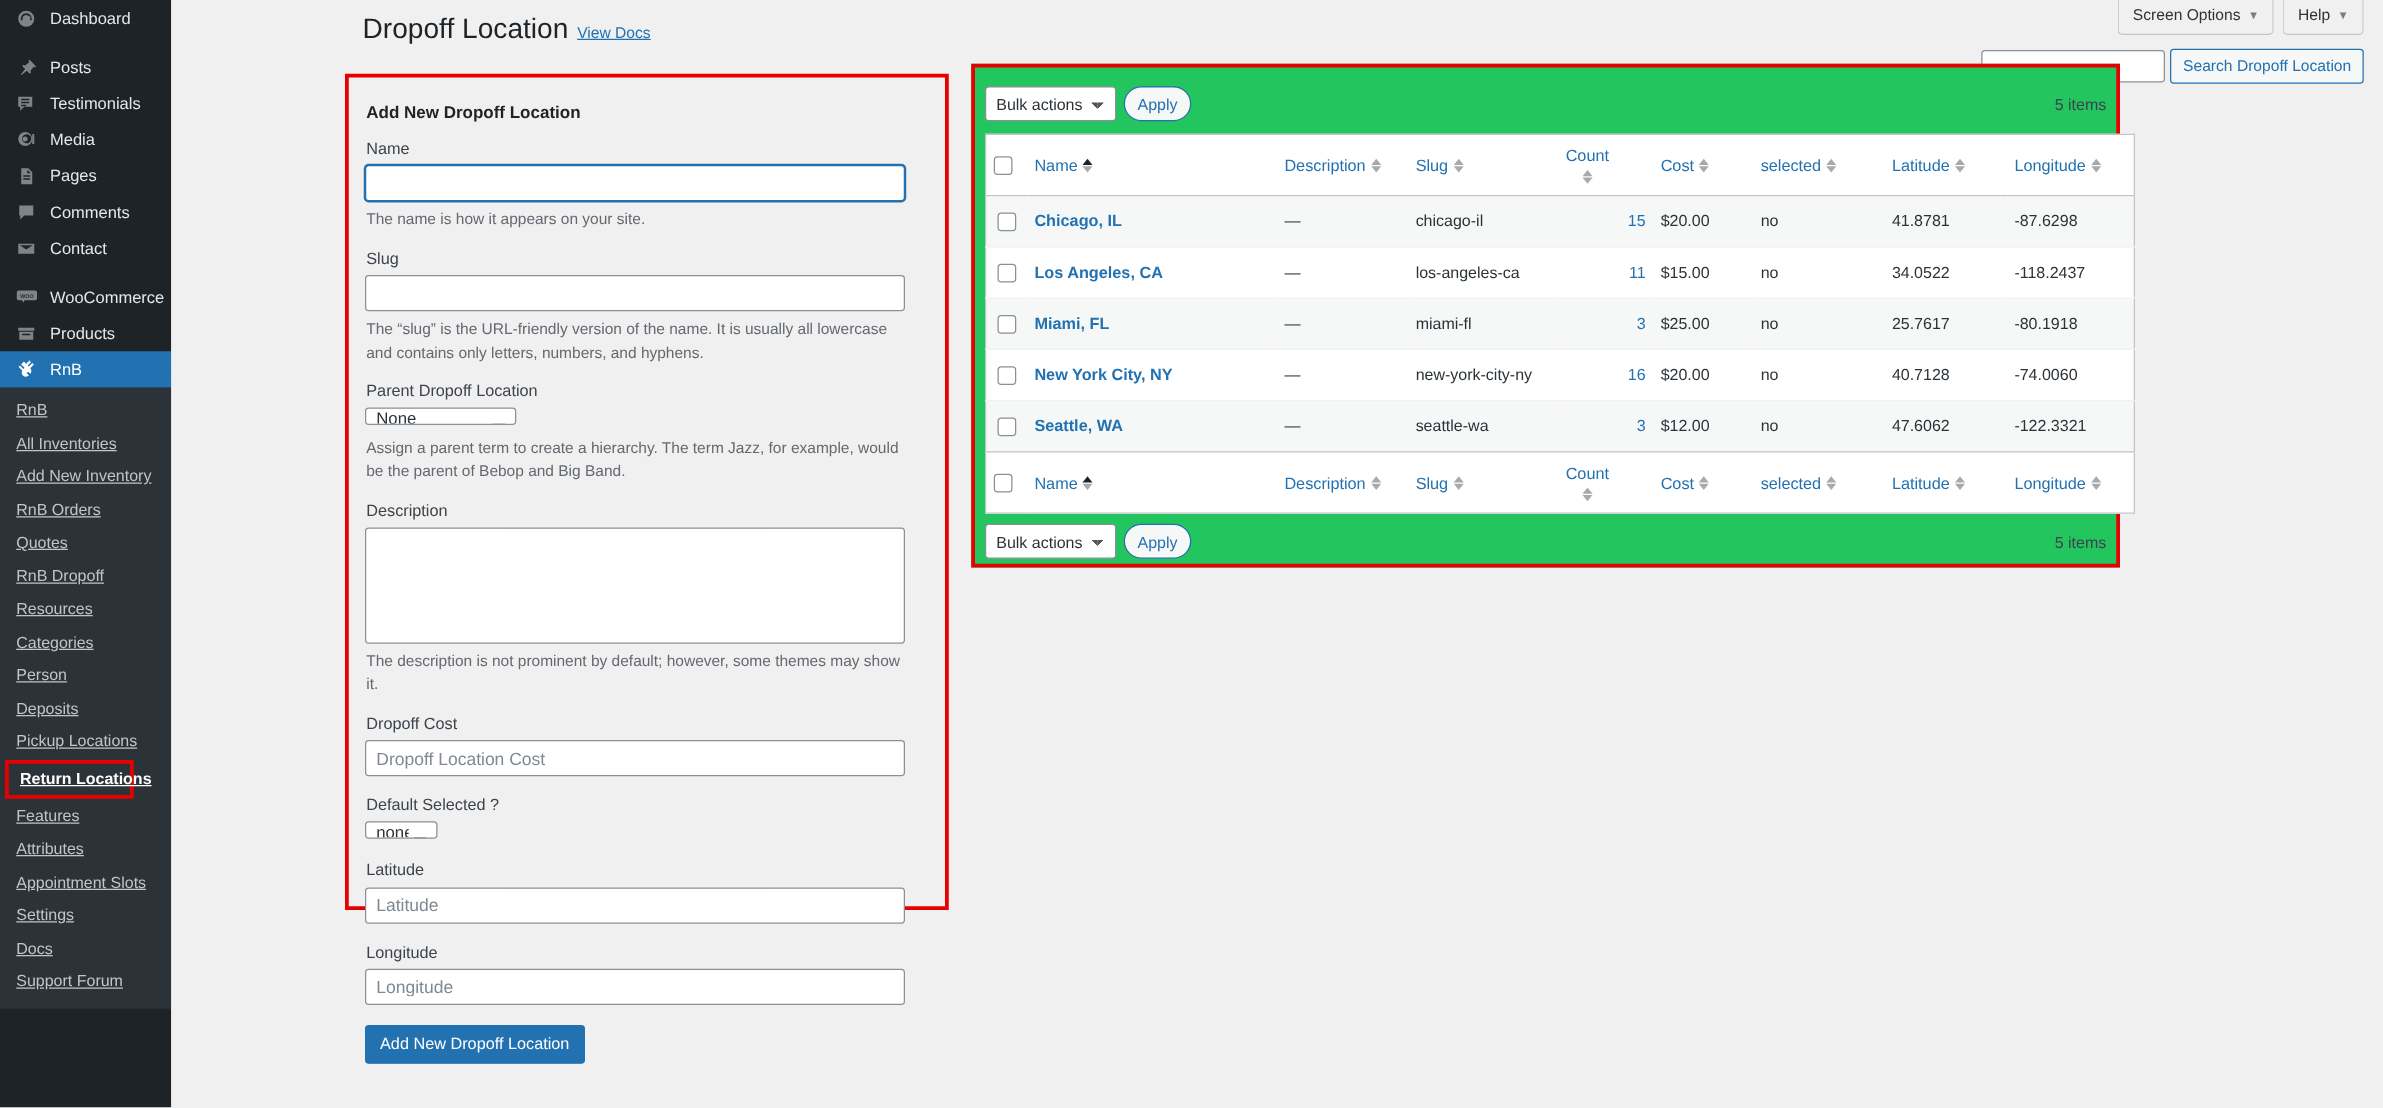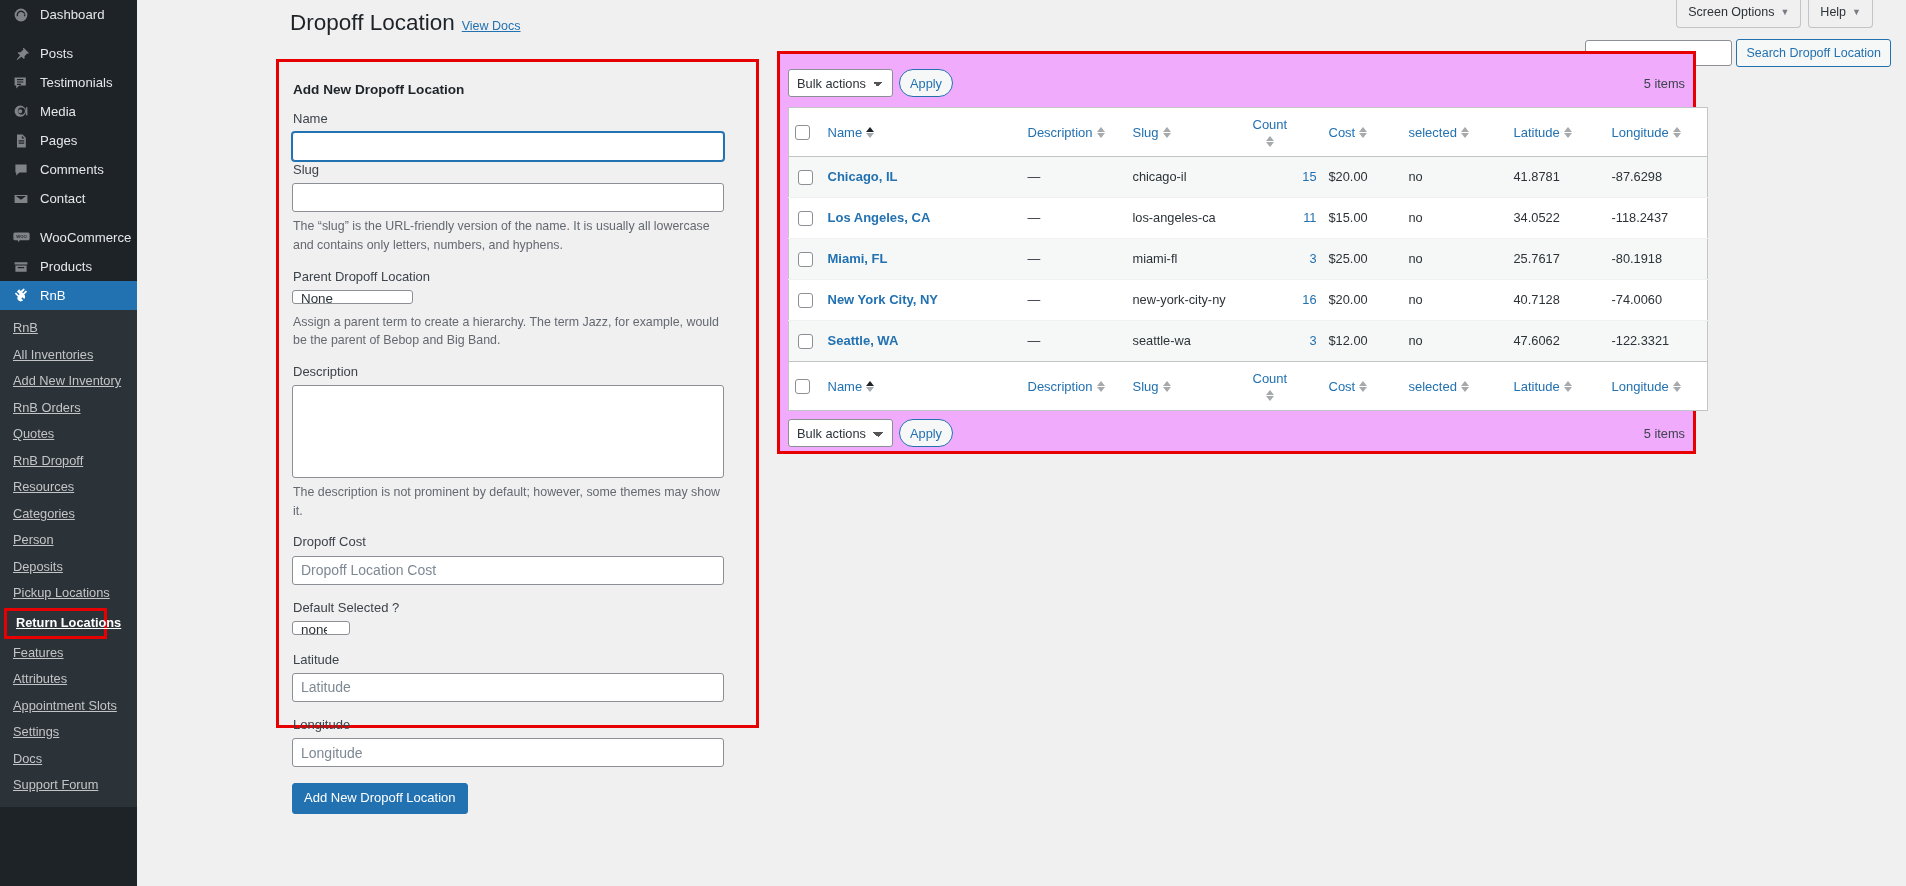--- a/index.html
+++ b/index.html
@@ -59,21 +59,21 @@
   }
 
   
   #main {
     flex: 1; height: 886px; position: relative;
     background: #f0f0f1; overflow: hidden;
   }
 
   
   .top-tabs {
-    position: absolute; top: 0; right: 33px;
+    position: absolute; top: 0; right: 15px;
     display: flex; gap: 7px;
   }
   .top-tab {
     background: #f0f0f1; border: 1px solid #c3c4c7; border-top: none;
     border-radius: 0 0 4px 4px;
     font-size: 12.5px; color: #2c3338;
     padding: 4px 11px 5px 11px; line-height: 1.4;
     display: flex; align-items: center; gap: 6px;
   }
   .caret-down { font-size: 9px; color: #787c82; }
@@ -166,21 +166,21 @@
     border-radius: 3px; padding: 6px 11px;
     font-size: 13px; font-family: "Liberation Sans", sans-serif;
     line-height: 1.3; cursor: pointer;
   }
 
   
   #table-panel {
     position: absolute; left: 640px; top: 51px;
     width: 919px; height: 403px;
     border: 3px solid #e60000;
-    background: #f0abfc;
+    background: #22c55e;
     padding: 14px 8px 0 8px;
   }
   .tablenav {
     display: flex; align-items: center;
     height: 30px; margin-bottom: 9px;
   }
   .tablenav.bottom { margin: 7px 0 0 0; }
   .bulk-select {
     height: 28px; border: 1px solid #8c8f94; border-radius: 3px;
     background: #fff; font-size: 12.8px; color: #2c3338;
@@ -392,20 +392,21 @@
     <div class="search-wrap">
       <input class="search-input" type="text" placeholder="" style="">
       <button class="search-btn">Search Dropoff Location</button>
     </div>
 
     <div id="form-panel">
       <div class="form-heading">Add New Dropoff Location</div>
 
       <label class="f-label">Name</label>
       <input class="f-input focused" type="text" style="">
+      <div class="f-help">The name is how it appears on your site.</div>
 
       <label class="f-label">Slug</label>
       <input class="f-input" type="text" style="">
       <div class="f-help">The “slug” is the URL-friendly version of the name. It is usually all lowercase and contains only letters, numbers, and hyphens.</div>
 
       <label class="f-label">Parent Dropoff Location</label>
       <select class="f-select sel-parent">
         <option>None</option>
       </select>
       <div class="f-help" style="margin-top:7px">Assign a parent term to create a hierarchy. The term Jazz, for example, would be the parent of Bebop and Big Band.</div>

